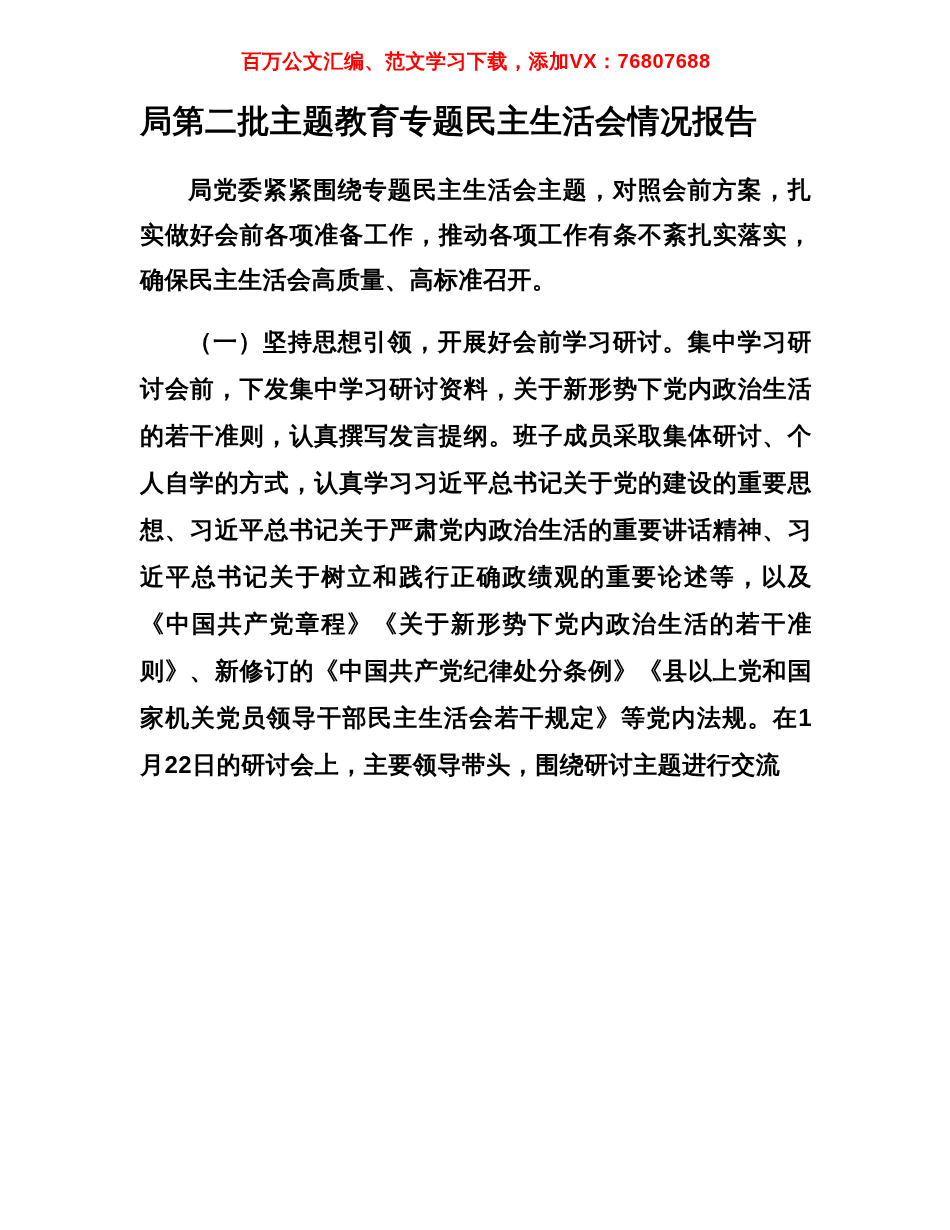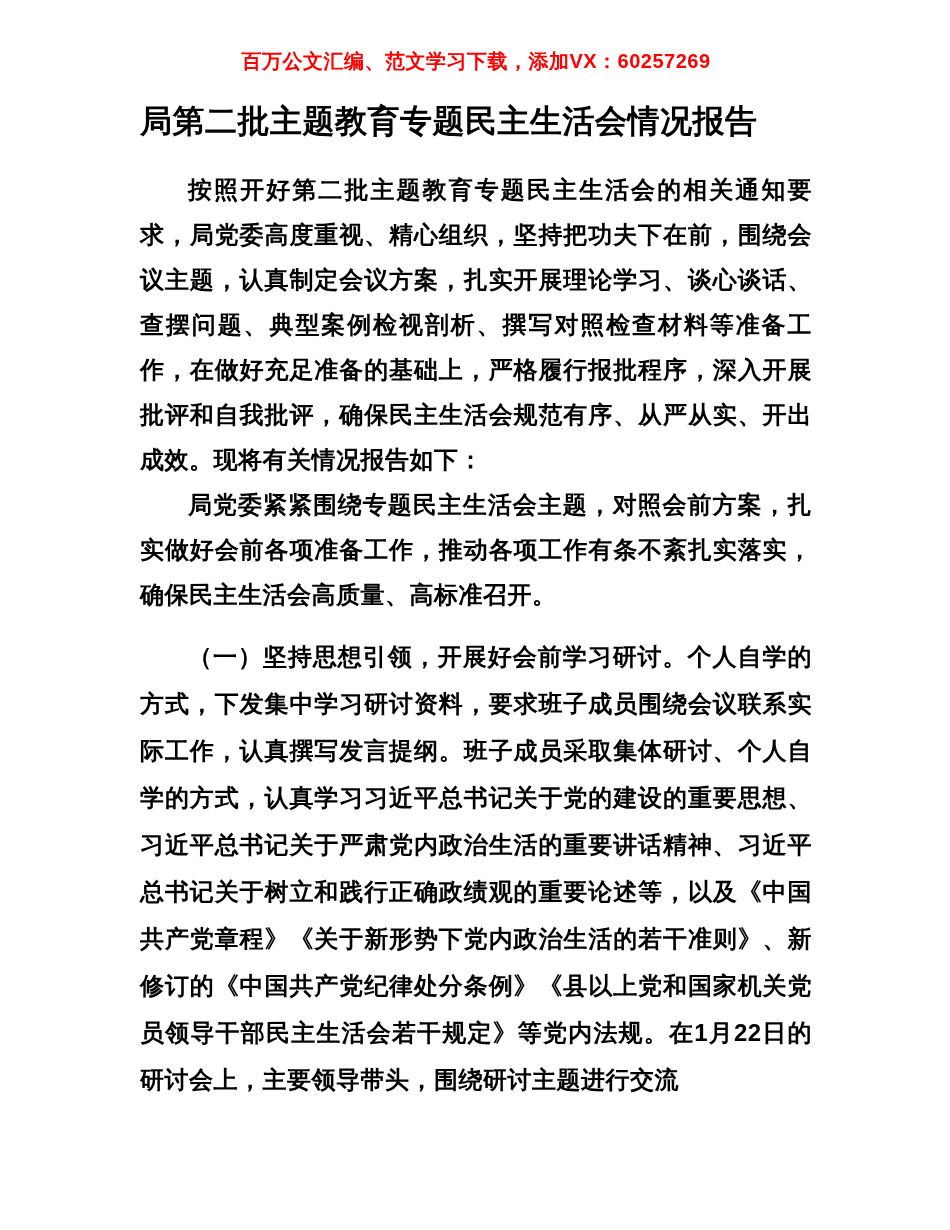--- a/index.html
+++ b/index.html
@@ -50,24 +50,23 @@
   .para.spaced {
     margin-top: 16px;
     line-height: 47px;
   }
 </style>
 </head>
 <body>
 
 <div class="page">
 
-  <div class="watermark">百万公文汇编、范文学习下载，添加VX：60257269</div>
+  <div class="watermark">百万公文汇编、范文学习下载，添加VX：76807688</div>
 
   <h1 class="doc-title">局第二批主题教育专题民主生活会情况报告</h1>
 
-  <p class="para">按照开好第二批主题教育专题民主生活会的相关通知要求，局党委高度重视、精心组织，坚持把功夫下在前，围绕会议主题，认真制定会议方案，扎实开展理论学习、谈心谈话、查摆问题、典型案例检视剖析、撰写对照检查材料等准备工作，在做好充足准备的基础上，严格履行报批程序，深入开展批评和自我批评，确保民主生活会规范有序、从严从实、开出成效。现将有关情况报告如下：</p>
 
 
   <p class="para">局党委紧紧围绕专题民主生活会主题，对照会前方案，扎实做好会前各项准备工作，推动各项工作有条不紊扎实落实，确保民主生活会高质量、高标准召开。</p>
 
-  <p class="para spaced">（一）坚持思想引领，开展好会前学习研讨。个人自学的方式，下发集中学习研讨资料，要求班子成员围绕会议联系实际工作，认真撰写发言提纲。班子成员采取集体研讨、个人自学的方式，认真学习习近平总书记关于党的建设的重要思想、习近平总书记关于严肃党内政治生活的重要讲话精神、习近平总书记关于树立和践行正确政绩观的重要论述等，以及《中国共产党章程》《关于新形势下党内政治生活的若干准则》、新修订的《中国共产党纪律处分条例》《县以上党和国家机关党员领导干部民主生活会若干规定》等党内法规。在1月22日的研讨会上，主要领导带头，围绕研讨主题进行交流</p>
+  <p class="para spaced">（一）坚持思想引领，开展好会前学习研讨。集中学习研讨会前，下发集中学习研讨资料，关于新形势下党内政治生活的若干准则，认真撰写发言提纲。班子成员采取集体研讨、个人自学的方式，认真学习习近平总书记关于党的建设的重要思想、习近平总书记关于严肃党内政治生活的重要讲话精神、习近平总书记关于树立和践行正确政绩观的重要论述等，以及《中国共产党章程》《关于新形势下党内政治生活的若干准则》、新修订的《中国共产党纪律处分条例》《县以上党和国家机关党员领导干部民主生活会若干规定》等党内法规。在1月22日的研讨会上，主要领导带头，围绕研讨主题进行交流</p>
 
 </div>
 
 </body></html>

